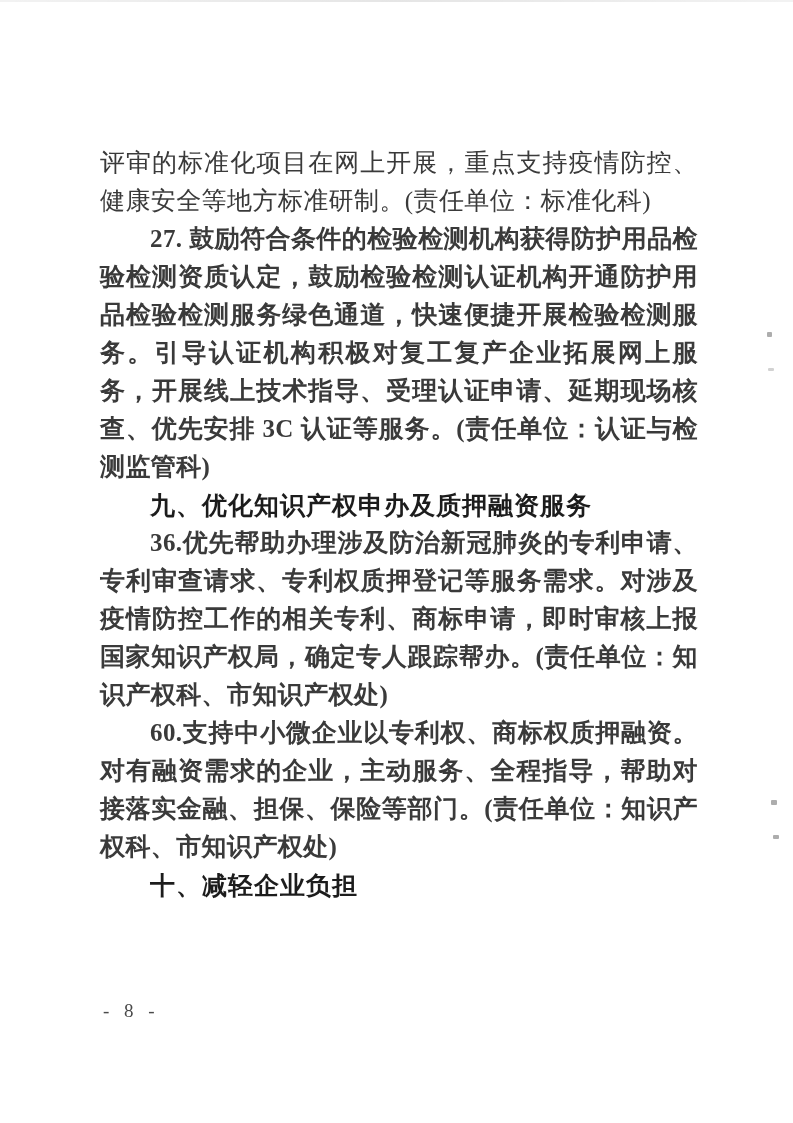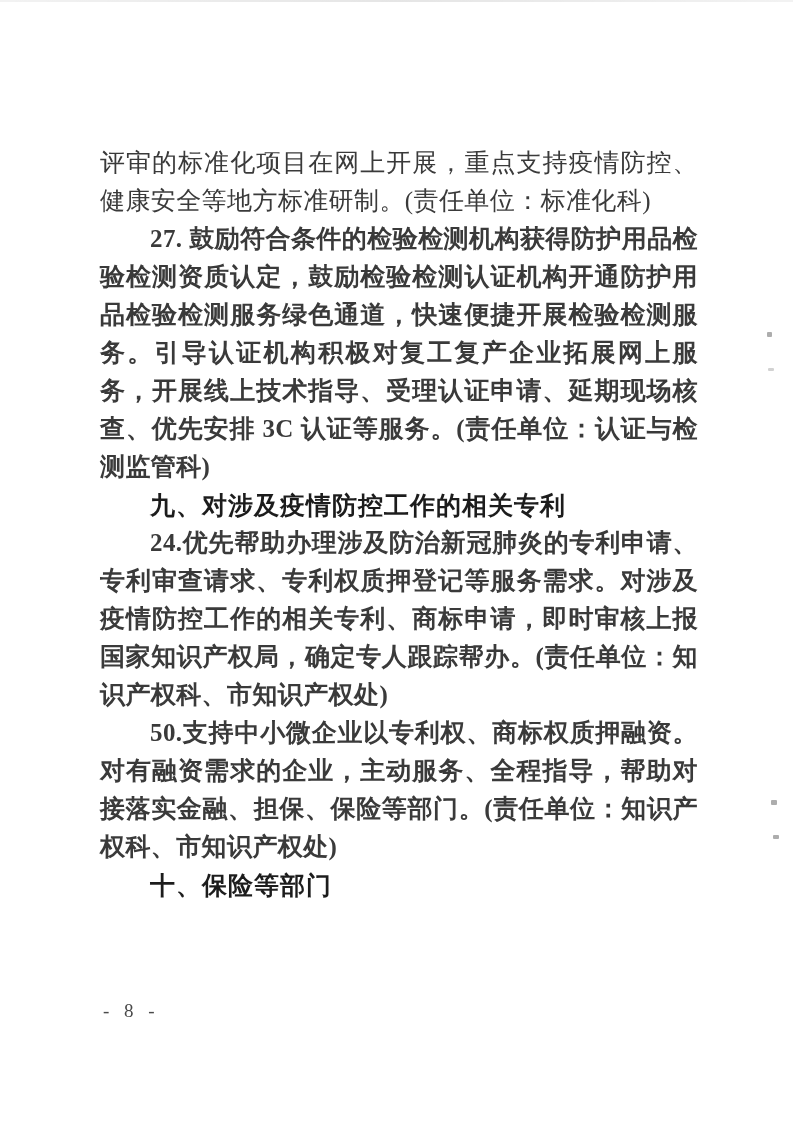--- a/index.html
+++ b/index.html
@@ -77,28 +77,28 @@
 
 <div class="page">
 
   <div class="scan-top-edge"></div>
 
   <div class="content">
     <p class="para">评审的标准化项目在网上开展，重点支持疫情防控、健康安全等地方标准研制。(责任单位：标准化科)</p>
 
     <p class="para indent">27. 鼓励符合条件的检验检测机构获得防护用品检验检测资质认定，鼓励检验检测认证机构开通防护用品检验检测服务绿色通道，快速便捷开展检验检测服务。引导认证机构积极对复工复产企业拓展网上服务，开展线上技术指导、受理认证申请、延期现场核查、优先安排 3C 认证等服务。(责任单位：认证与检测监管科)</p>
 
-    <h2 class="heading">九、对涉及疫情防控工作的相关专利</h2>
+    <h2 class="heading">九、优化知识产权申办及质押融资服务</h2>
 
 
-    <p class="para indent">24.优先帮助办理涉及防治新冠肺炎的专利申请、专利审查请求、专利权质押登记等服务需求。对涉及疫情防控工作的相关专利、商标申请，即时审核上报国家知识产权局，确定专人跟踪帮办。(责任单位：知识产权科、市知识产权处)</p>
+    <p class="para indent">36.优先帮助办理涉及防治新冠肺炎的专利申请、专利审查请求、专利权质押登记等服务需求。对涉及疫情防控工作的相关专利、商标申请，即时审核上报国家知识产权局，确定专人跟踪帮办。(责任单位：知识产权科、市知识产权处)</p>
 
-    <p class="para indent">50.支持中小微企业以专利权、商标权质押融资。对有融资需求的企业，主动服务、全程指导，帮助对接落实金融、担保、保险等部门。(责任单位：知识产权科、市知识产权处)</p>
+    <p class="para indent">60.支持中小微企业以专利权、商标权质押融资。对有融资需求的企业，主动服务、全程指导，帮助对接落实金融、担保、保险等部门。(责任单位：知识产权科、市知识产权处)</p>
 
-    <h2 class="heading">十、保险等部门</h2>
+    <h2 class="heading">十、减轻企业负担</h2>
   </div>
 
   <div class="page-number">- 8 -</div>
 
   <div class="speck s1"></div>
   <div class="speck s2"></div>
   <div class="speck s3"></div>
   <div class="speck s4"></div>
 
 </div>

